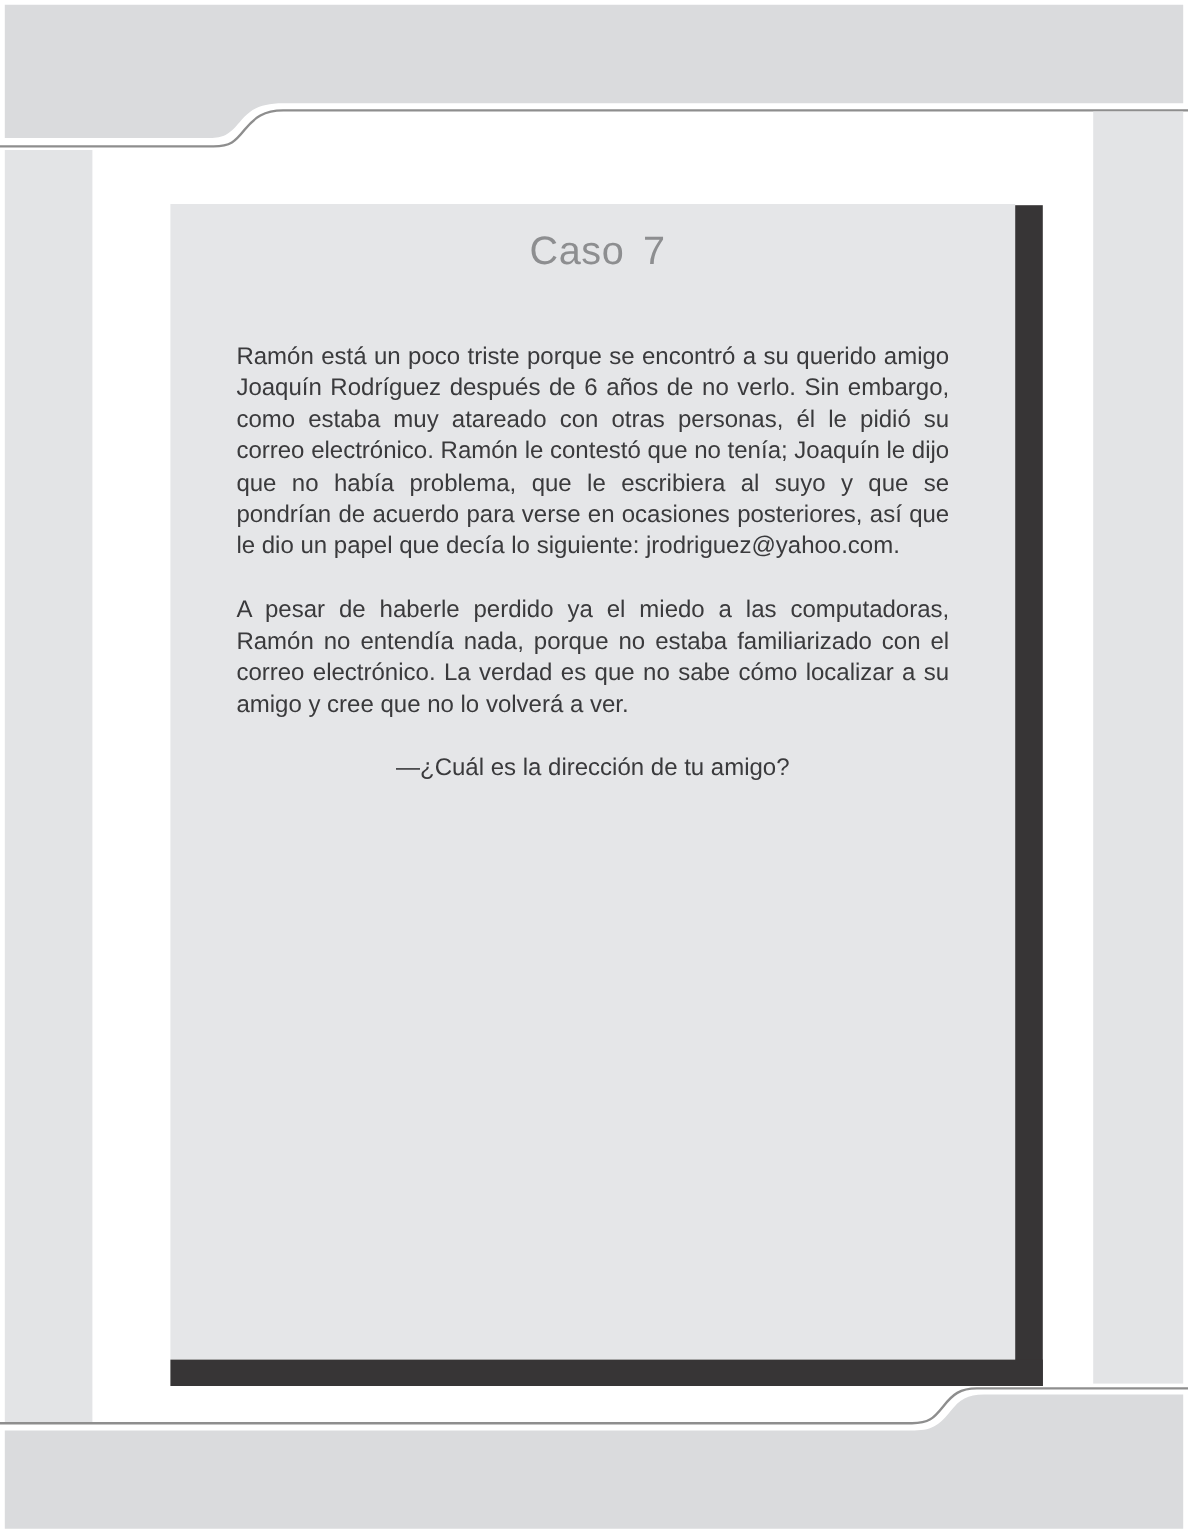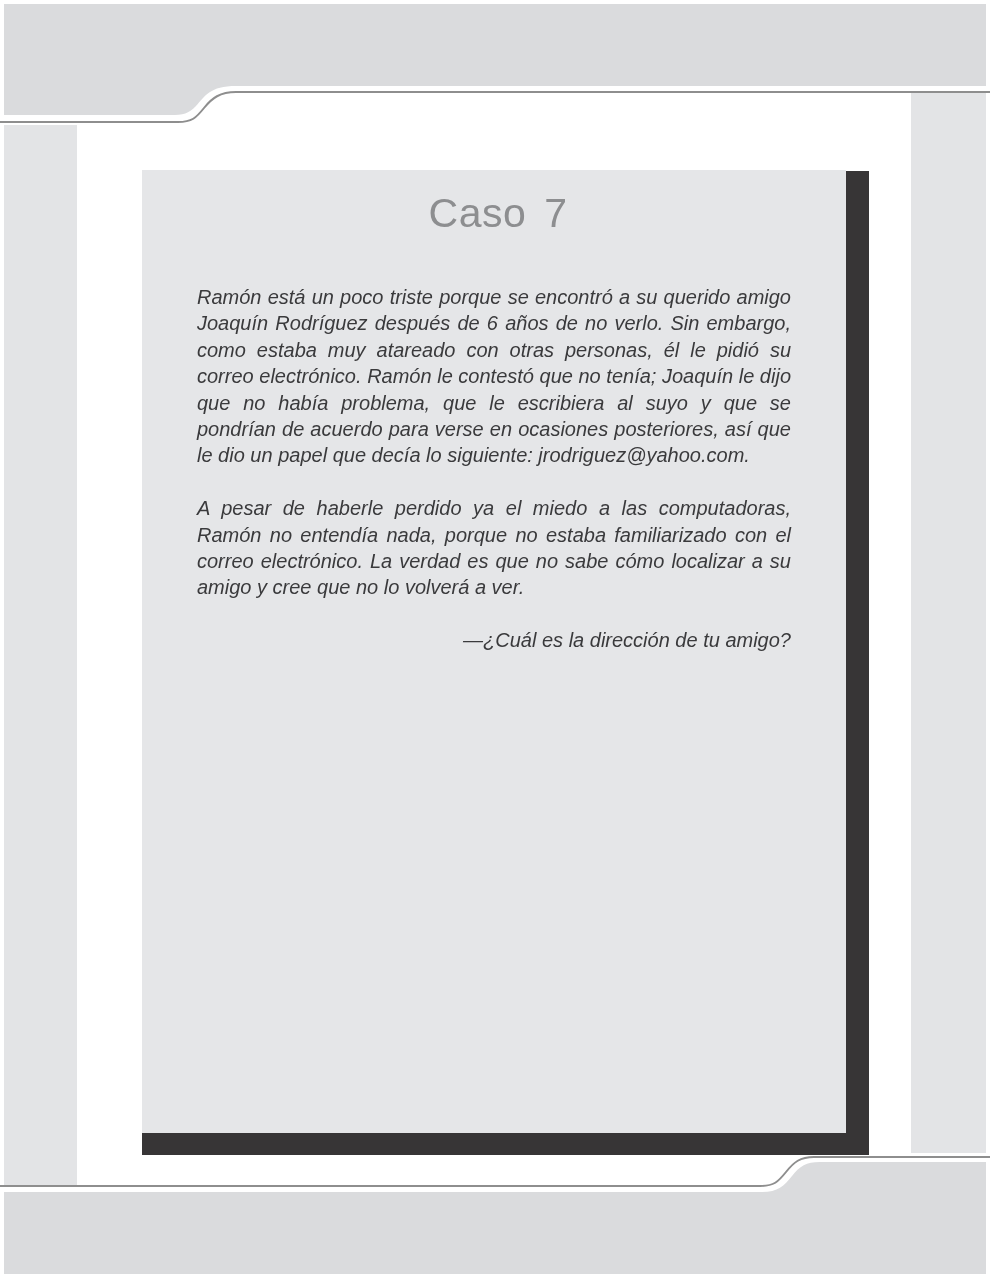--- a/index.html
+++ b/index.html
@@ -16,29 +16,29 @@
   .shadow-right {
     position: absolute; left: 846px; top: 171px; width: 23px; height: 984px;
     background: #373536;
   }
   .shadow-bottom {
     position: absolute; left: 142px; top: 1133px; width: 727px; height: 22px;
     background: #373536;
   }
   .title {
     position: absolute; left: 142px; top: 190px; width: 712px;
-    text-align: center; font-size: 41px; color: #8d8e90; letter-spacing: 0.5px;
+    text-align: center; font-size: 33px; color: #8d8e90; letter-spacing: 0.5px;
     word-spacing: 6px;
   }
   .body-text {
     position: absolute; left: 197px; top: 284px; width: 594px;
-    font-size: 20px; line-height: 26.4px; color: #3a3a3c; font-style: italic;
+    font-size: 20px; line-height: 26.4px; color: #3a3a3c;
   }
   .body-text p { margin: 0 0 26.4px 0; text-align: justify; }
-  .body-text p.last-left { text-align: right; }
+  .body-text p.last-left { text-align: center; }
 </style>
 </head>
 <body>
 
 <svg class="frame" width="990" height="1280" viewBox="0 0 990 1280">
 
   <path d="M4,4 L986,4 L986,86 L236,86 C210,86 205,96 196,106 C188,114 184,115 170,115 L4,115 Z" fill="#dadbdd"></path>
 
   <path d="M0,122 L178,122 C192,122 196,118 204,108 C212,98 220,92 236,92 L990,92" fill="none" stroke="#8e8e8e" stroke-width="2"></path>
 

